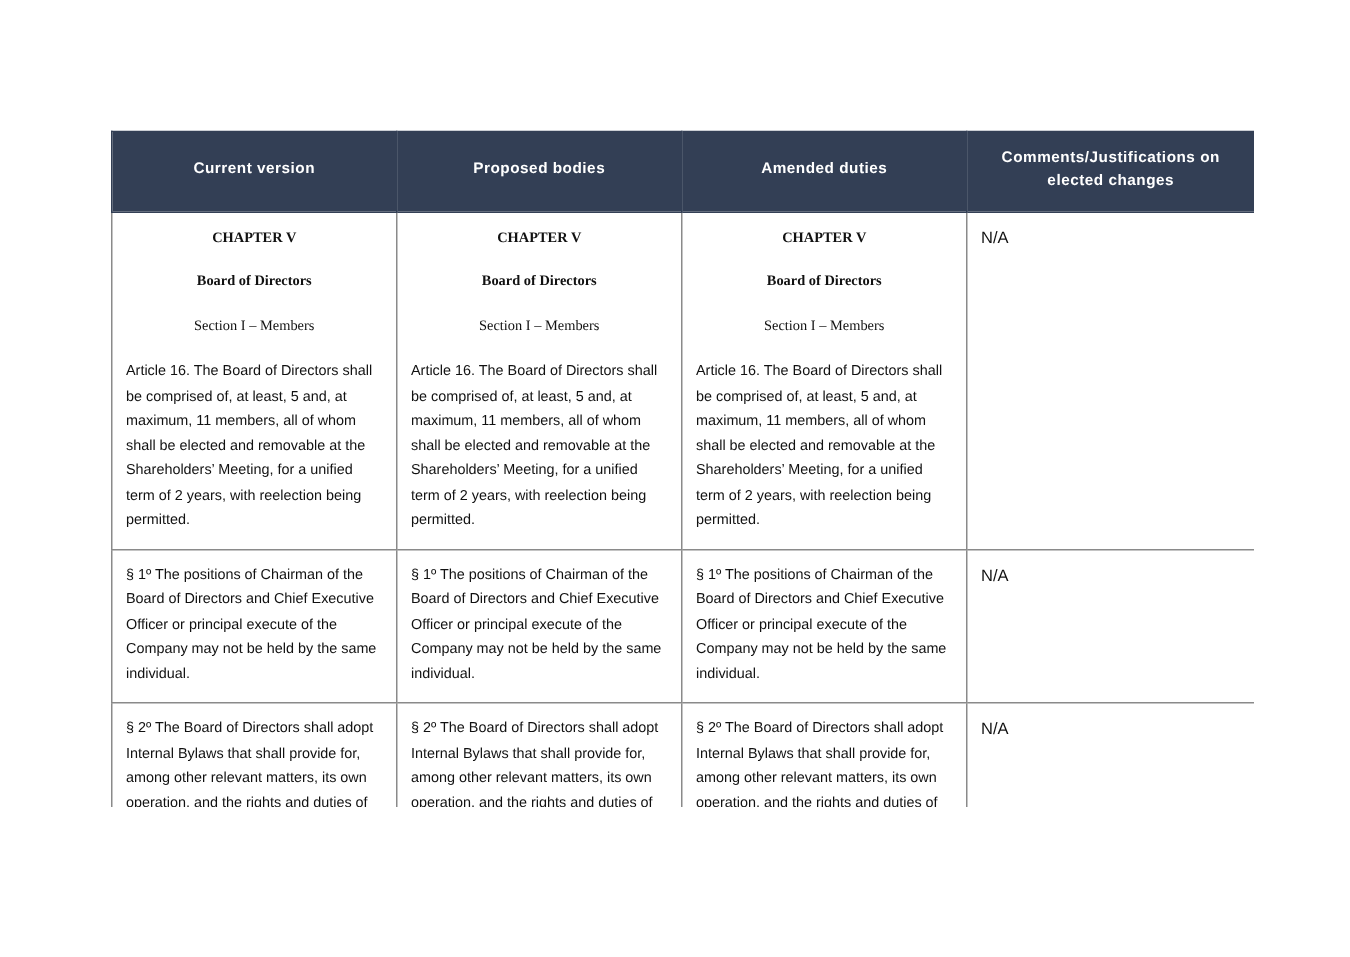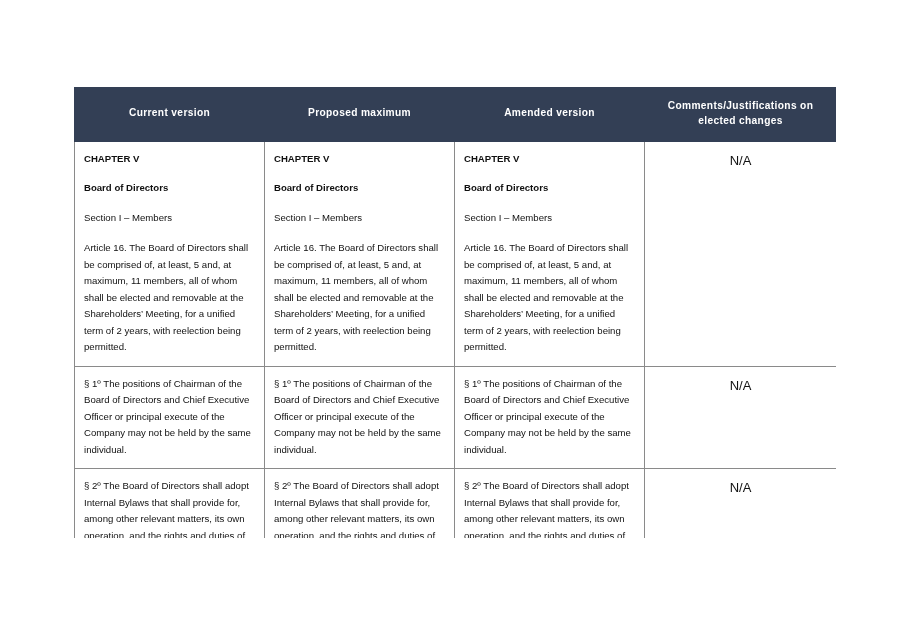--- a/index.html
+++ b/index.html
@@ -64,54 +64,54 @@
     line-height: 1.72;
     color: #111111;
   }
 
   td.body-cell p {
     margin: 0;
   }
 
   
   .hd {
-    text-align: left;
+    text-align: center;
     font-weight: bold;
     margin: 0 0 13px 0 !important;
+    font-family: Liberation Serif, serif;
   }
   .hd.last {
     font-weight: normal;
     margin: 0 0 14px 0 !important;
   }
   .lead {
     font-weight: normal;
   }
   td.na-cell {
-    font-size: 13px;
+    font-size: 11px;
     line-height: 1.6;
-    text-align: center;
   }
 </style>
 </head>
 <body>
 
 <div id="page">
   <div id="table-clip">
     <table class="compare">
       <colgroup>
         <col class="c1">
           <col class="c2">
           <col class="c3">
           <col class="c4">
       </colgroup>
       <thead>
         <tr>
           <th>Current version</th>
-          <th>Proposed maximum</th>
-          <th>Amended version</th>
+          <th>Proposed bodies</th>
+          <th>Amended duties</th>
           <th>Comments/Justifications on elected changes</th>
         </tr>
       </thead>
       <tbody>
 
         <tr>
           <td class="body-cell">
             <p class="hd">CHAPTER V</p>
             <p class="hd">Board of Directors</p>
             <p class="hd last">Section I – Members</p>

